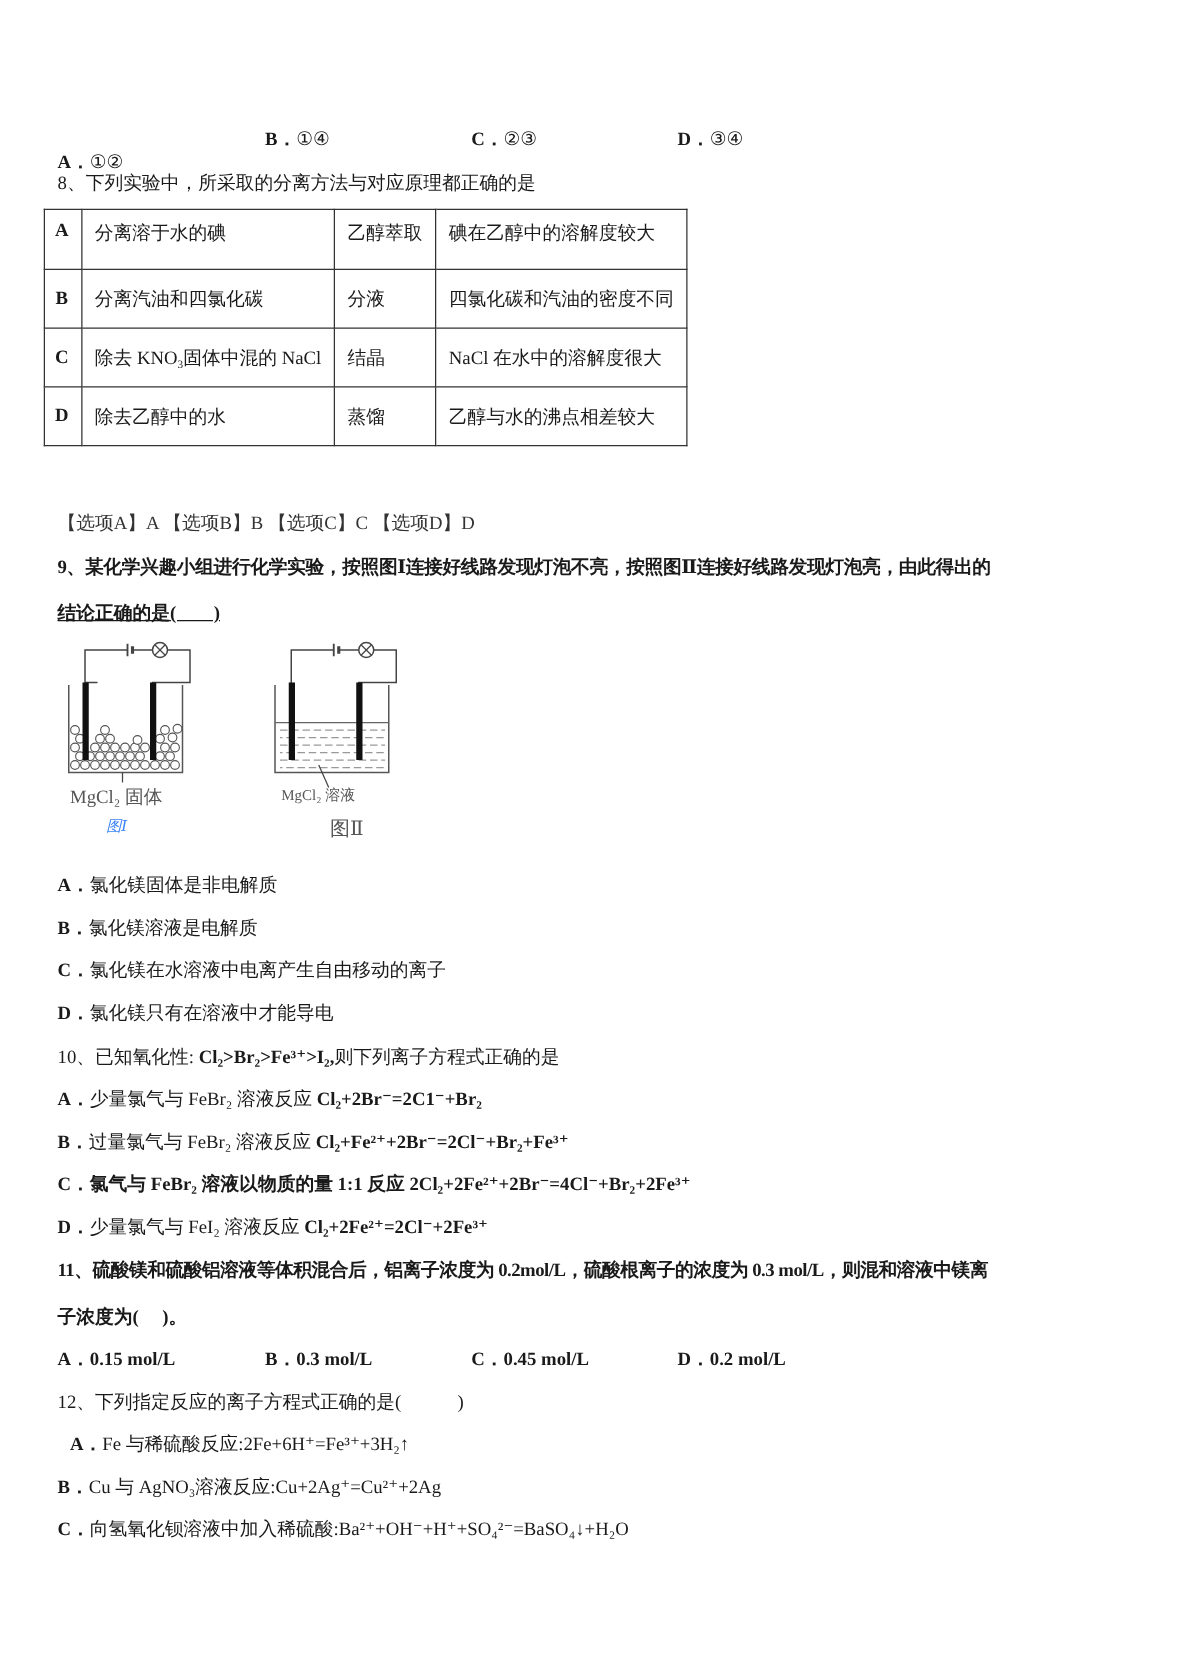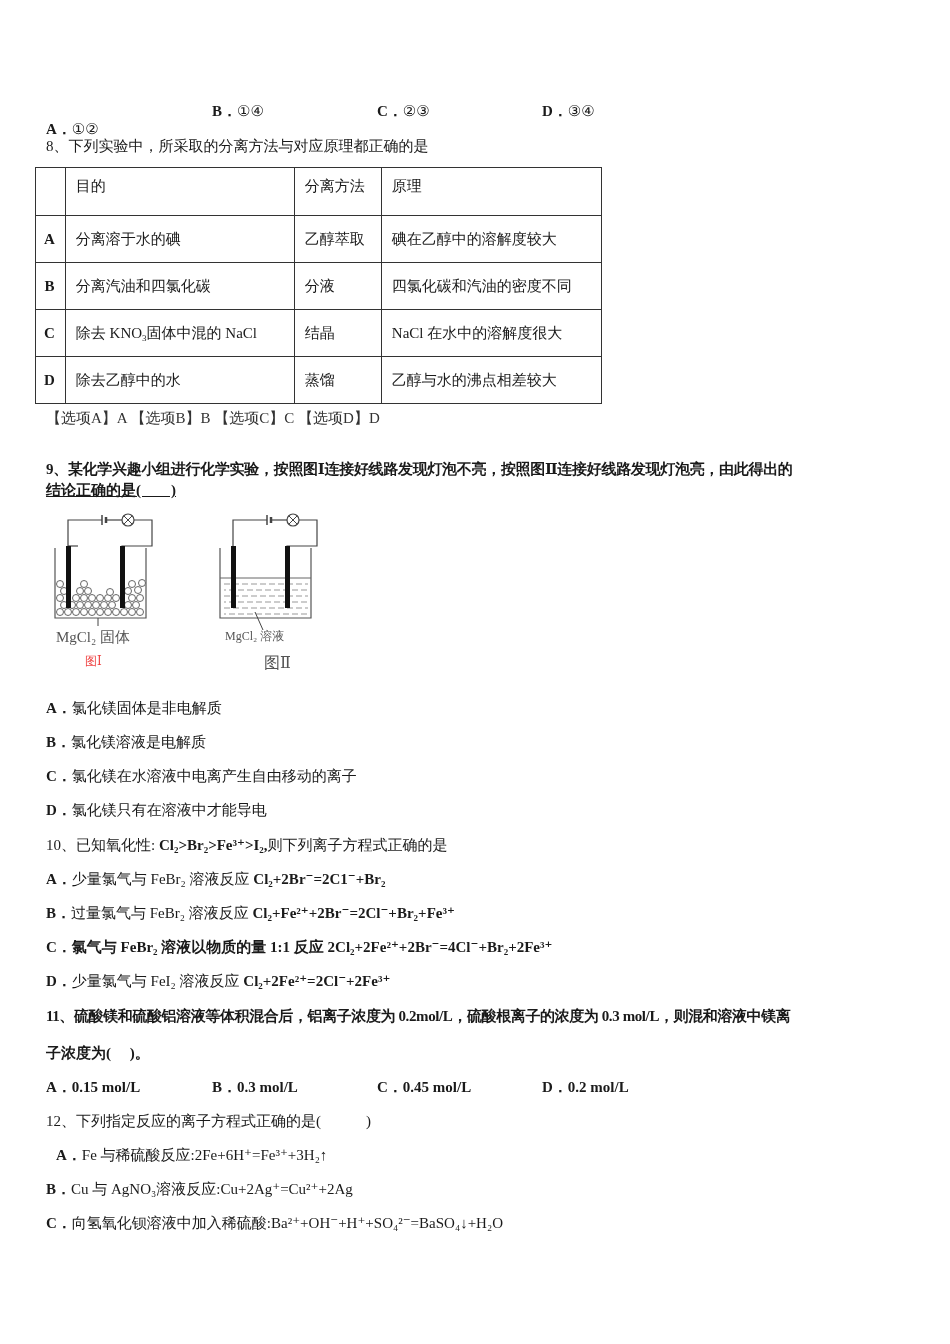--- a/index.html
+++ b/index.html
@@ -22,26 +22,20 @@
 
 <div class="abs q" style="left:46px;top:90px;margin-top:30px;"><span class="opt-letter">A．</span><span>①②</span></div>
 <div class="abs q" style="left:212px;top:102px;"><span class="opt-letter">B．</span><span>①④</span></div>
 <div class="abs q" style="left:377px;top:102px;"><span class="opt-letter">C．</span><span>②③</span></div>
 <div class="abs q" style="left:542px;top:102px;"><span class="opt-letter">D．</span><span>③④</span></div>
 
 <div class="abs q" style="left:46px;top:137px;">8、下列实验中，所采取的分离方法与对应原理都正确的是</div>
 
 <table class="sep">
   <tbody>
-      <tr>
-    <td class="k"></td>
-    <td style="width:208px">目的</td>
-    <td style="width:66px">分离方法</td>
-    <td style="width:199px">原理</td>
-  </tr>
   <tr>
     <td class="k">A</td>
     <td>分离溶于水的碘</td>
     <td>乙醇萃取</td>
     <td>碘在乙醇中的溶解度较大</td>
   </tr>
   <tr>
     <td class="k">B</td>
     <td>分离汽油和四氯化碳</td>
     <td>分液</td>
@@ -57,21 +51,21 @@
     <td class="k">D</td>
     <td>除去乙醇中的水</td>
     <td>蒸馏</td>
     <td>乙醇与水的沸点相差较大</td>
   </tr>
 </tbody>
   </table>
 
 <div class="abs note" style="left:46px;top:409px;">【选项A】A 【选项B】B 【选项C】C 【选项D】D</div>
 
-<div class="abs q b" style="left:46px;top:460px;letter-spacing:-0.3px;">9、某化学兴趣小组进行化学实验，按照图Ⅰ连接好线路发现灯泡不亮，按照图Ⅱ连接好线路发现灯泡亮，由此得出的</div>
+<div class="abs q b" style="left:46px;top:444px;letter-spacing:-0.3px;">9、某化学兴趣小组进行化学实验，按照图Ⅰ连接好线路发现灯泡不亮，按照图Ⅱ连接好线路发现灯泡亮，由此得出的</div>
 <div class="abs q b" style="left:46px;top:481px;text-decoration:underline;">结论正确的是(　　)</div>
 
 <div class="fig" style="left:40px;top:508px;width:120px;height:165px;">
   <svg width="120" height="130" viewBox="0 0 120 130">
     <polyline points="28,60 28,12 62,12" fill="none" stroke="#444" stroke-width="1.2"></polyline>
     <line x1="62" y1="7" x2="62" y2="17" stroke="#444" stroke-width="1.5"></line>
     <line x1="66" y1="9" x2="66" y2="15" stroke="#444" stroke-width="2.5"></line>
     <line x1="66" y1="12" x2="82" y2="12" stroke="#444" stroke-width="1.2"></line>
     <circle cx="88" cy="12" r="6" fill="#fff" stroke="#444" stroke-width="1.2"></circle>
     <line x1="84" y1="8" x2="92" y2="16" stroke="#444" stroke-width="1"></line>
@@ -118,21 +112,21 @@
       <circle cx="20" cy="76" r="3.5"></circle>
         <circle cx="44" cy="76" r="3.5"></circle>
         <circle cx="92" cy="76" r="3.5"></circle>
         <circle cx="102" cy="75" r="3.5"></circle>
     </g>
     <rect x="26" y="38" width="5" height="62" fill="#111"></rect>
     <rect x="80" y="38" width="5" height="62" fill="#111"></rect>
     <line x1="58" y1="110" x2="58" y2="118" stroke="#444" stroke-width="1"></line>
   </svg>
   <div class="abs" style="left:16px;top:120px;font-size:15px;color:#555;">MgCl₂ 固体</div>
-  <div class="abs" style="left:45px;top:145px;font-size:12px;color:#ef4444;">图Ⅰ</div>
+  <div class="abs" style="left:45px;top:145px;font-size:12px;color:#3b82f6;font-style:italic;">图Ⅰ</div>
 </div>
 
 <div class="fig" style="left:205px;top:508px;width:120px;height:165px;">
   <svg width="120" height="130" viewBox="0 0 120 130">
     <polyline points="28,60 28,12 62,12" fill="none" stroke="#444" stroke-width="1.2"></polyline>
     <line x1="62" y1="7" x2="62" y2="17" stroke="#444" stroke-width="1.5"></line>
     <line x1="66" y1="9" x2="66" y2="15" stroke="#444" stroke-width="2.5"></line>
     <line x1="66" y1="12" x2="82" y2="12" stroke="#444" stroke-width="1.2"></line>
     <circle cx="88" cy="12" r="6" fill="#fff" stroke="#444" stroke-width="1.2"></circle>
     <line x1="84" y1="8" x2="92" y2="16" stroke="#444" stroke-width="1"></line>

